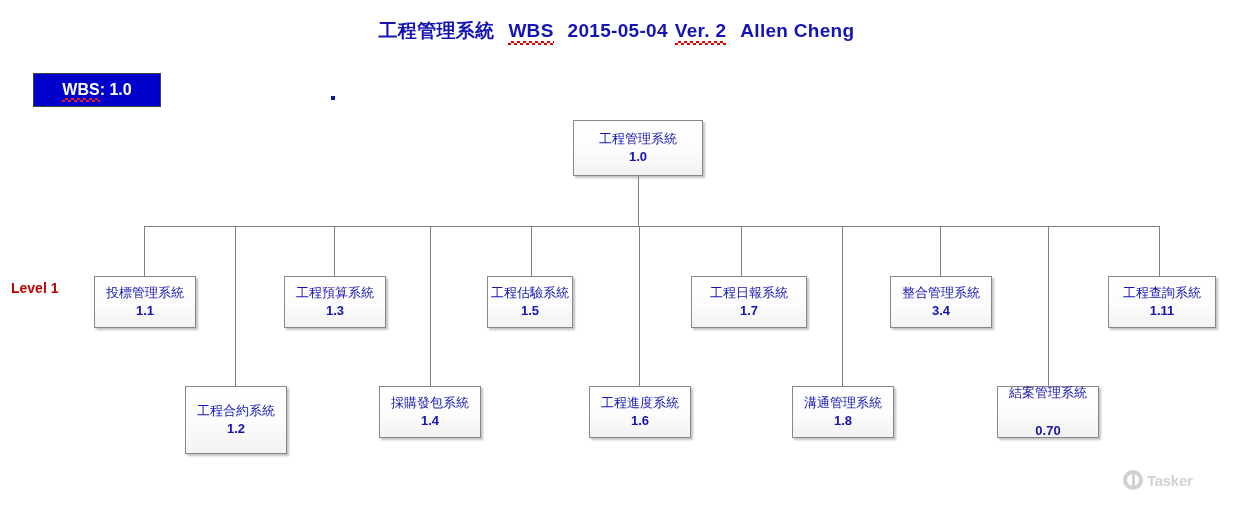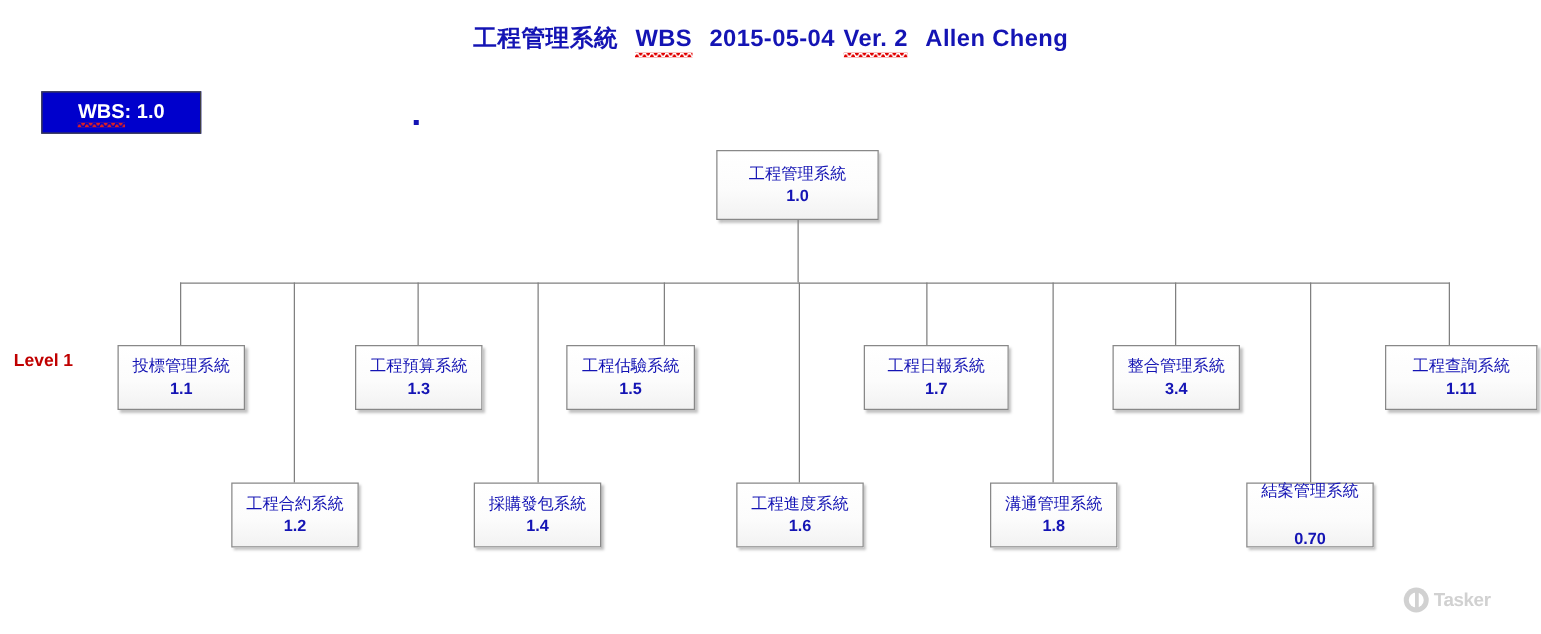--- a/index.html
+++ b/index.html
@@ -211,38 +211,38 @@
   <div class="conn-v" style="left:1048px; top:226px; height:160px;"></div>
 
   <div class="node" style="left:94px; top:276px; width:102px; height:52px;">
     <span class="nm">投標管理系統</span>
     <span class="id">1.1</span>
   </div>
   <div class="node" style="left:284px; top:276px; width:102px; height:52px;">
     <span class="nm">工程預算系統</span>
     <span class="id">1.3</span>
   </div>
-  <div class="node" style="left:453px; top:276px; width:103px; height:52px;">
+  <div class="node" style="left:487px; top:276px; width:86px; height:52px;">
     <span class="nm">工程估驗系統</span>
     <span class="id">1.5</span>
   </div>
   <div class="node" style="left:691px; top:276px; width:116px; height:52px;">
     <span class="nm">工程日報系統</span>
     <span class="id">1.7</span>
   </div>
   <div class="node" style="left:890px; top:276px; width:102px; height:52px;">
     <span class="nm">整合管理系統</span>
     <span class="id">3.4</span>
   </div>
-  <div class="node" style="left:1108px; top:276px; width:122px; height:52px;">
+  <div class="node" style="left:1108px; top:276px; width:108px; height:52px;">
     <span class="nm">工程查詢系統</span>
     <span class="id">1.11</span>
   </div>
 
-  <div class="node" style="left:185px; top:386px; width:102px; height:52px;">
+  <div class="node" style="left:185px; top:386px; width:102px; height:68px;">
     <span class="nm">工程合約系統</span>
     <span class="id">1.2</span>
   </div>
   <div class="node" style="left:379px; top:386px; width:102px; height:52px;">
     <span class="nm">採購發包系統</span>
     <span class="id">1.4</span>
   </div>
   <div class="node" style="left:589px; top:386px; width:102px; height:52px;">
     <span class="nm">工程進度系統</span>
     <span class="id">1.6</span>

